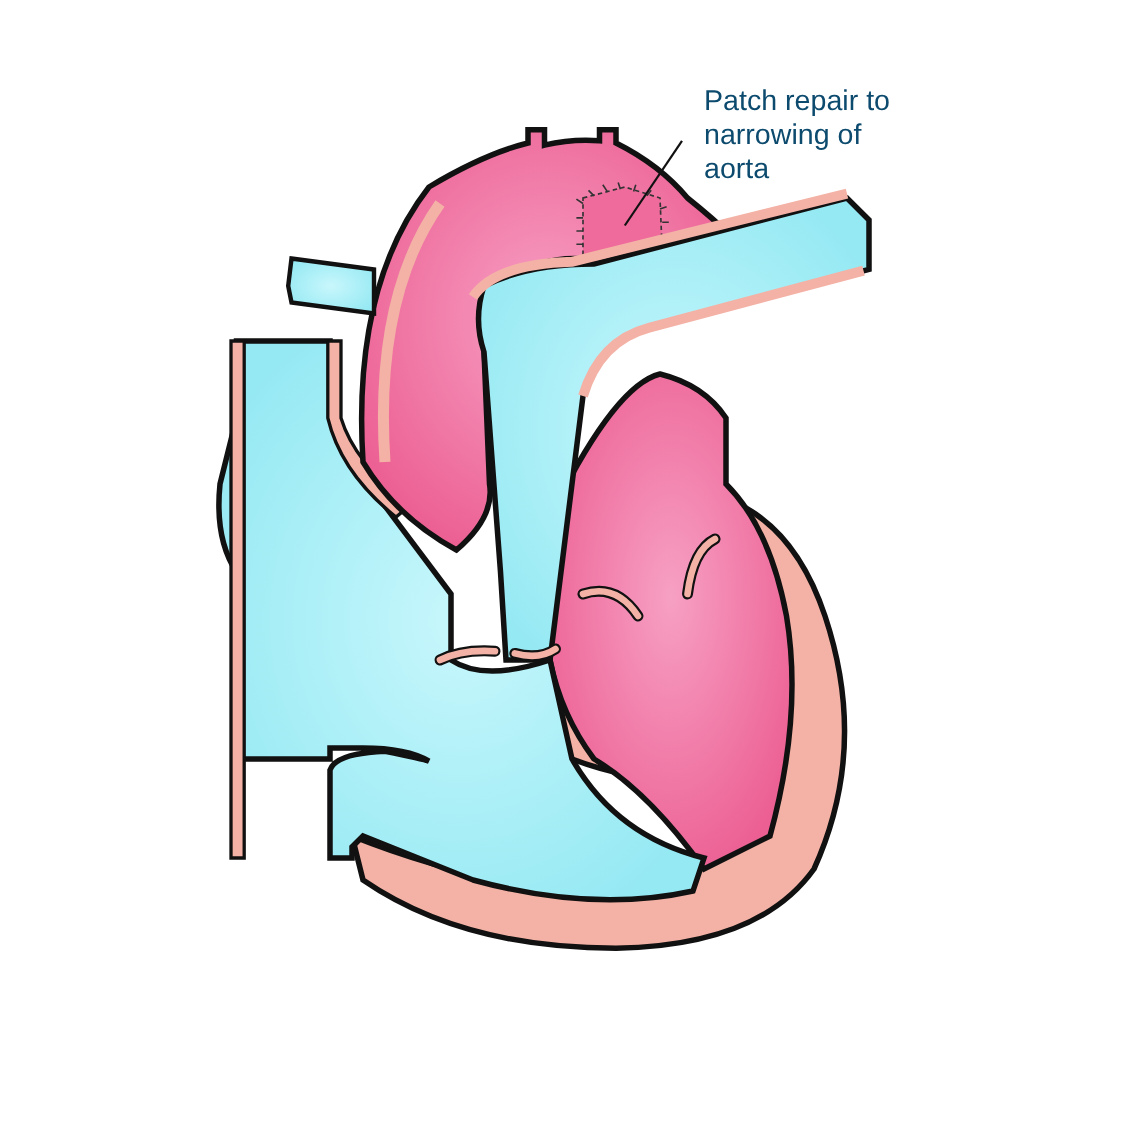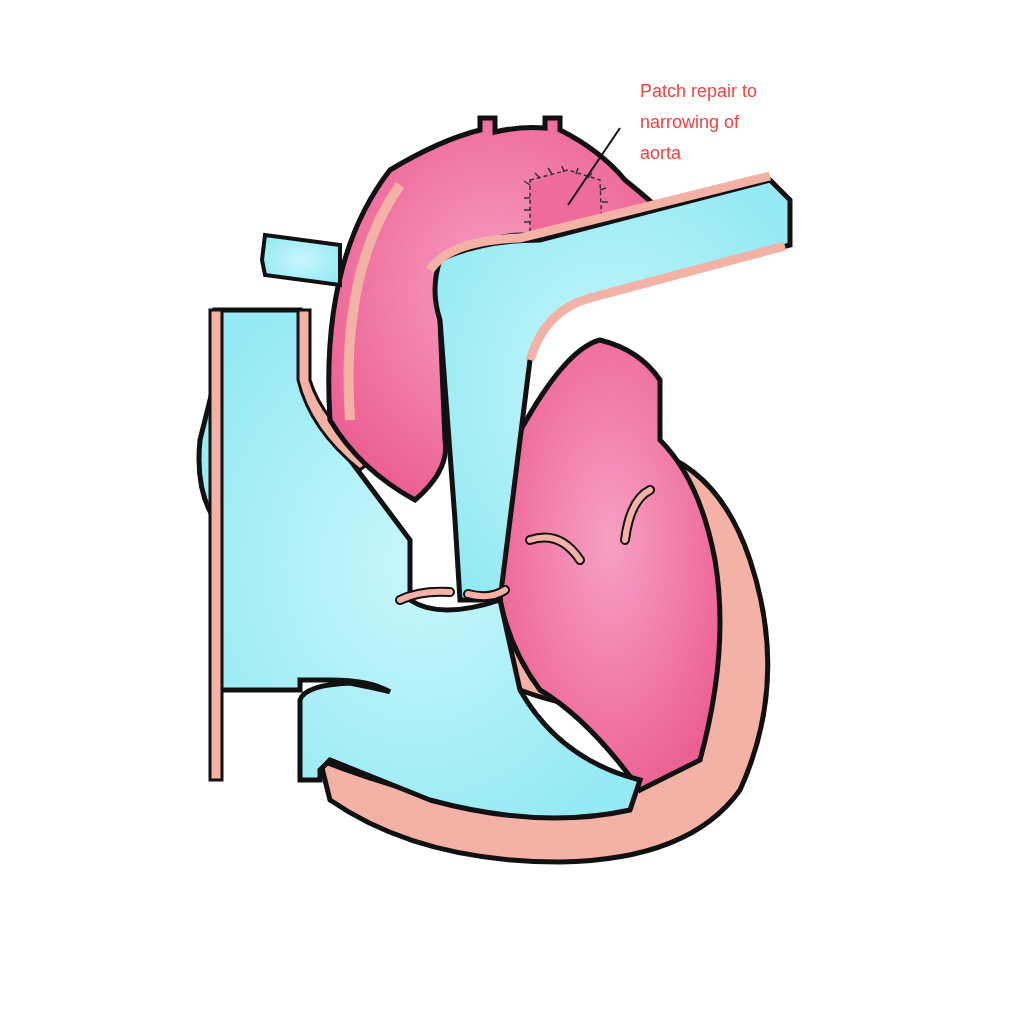--- a/index.html
+++ b/index.html
@@ -1,21 +1,21 @@
 <!DOCTYPE html>
 <html><head>
   <meta charset="utf-8">
   <style>
     html, body { margin: 0; padding: 0; background: #ffffff; }
     body { width: 1024px; height: 1024px; position: relative; overflow: hidden; }
     #canvas { position: absolute; left: 0; top: 0; width: 1024px; height: 1024px; }
     .label {
       position: absolute; left: 640px; top: 76px;
       font-family: "Liberation Sans", sans-serif;
-      font-size: 18px; line-height: 31px; color: #ef4444;
+      font-size: 26px; line-height: 31px; color: #0c4a6e;
       white-space: pre-line;
     }
   </style>
 </head>
 <body>
 
 <div>
   <svg id="canvas" viewBox="0 0 1024 1024">
     <defs>
       <radialGradient id="pinkGrad" cx="50%" cy="45%" r="60%">

